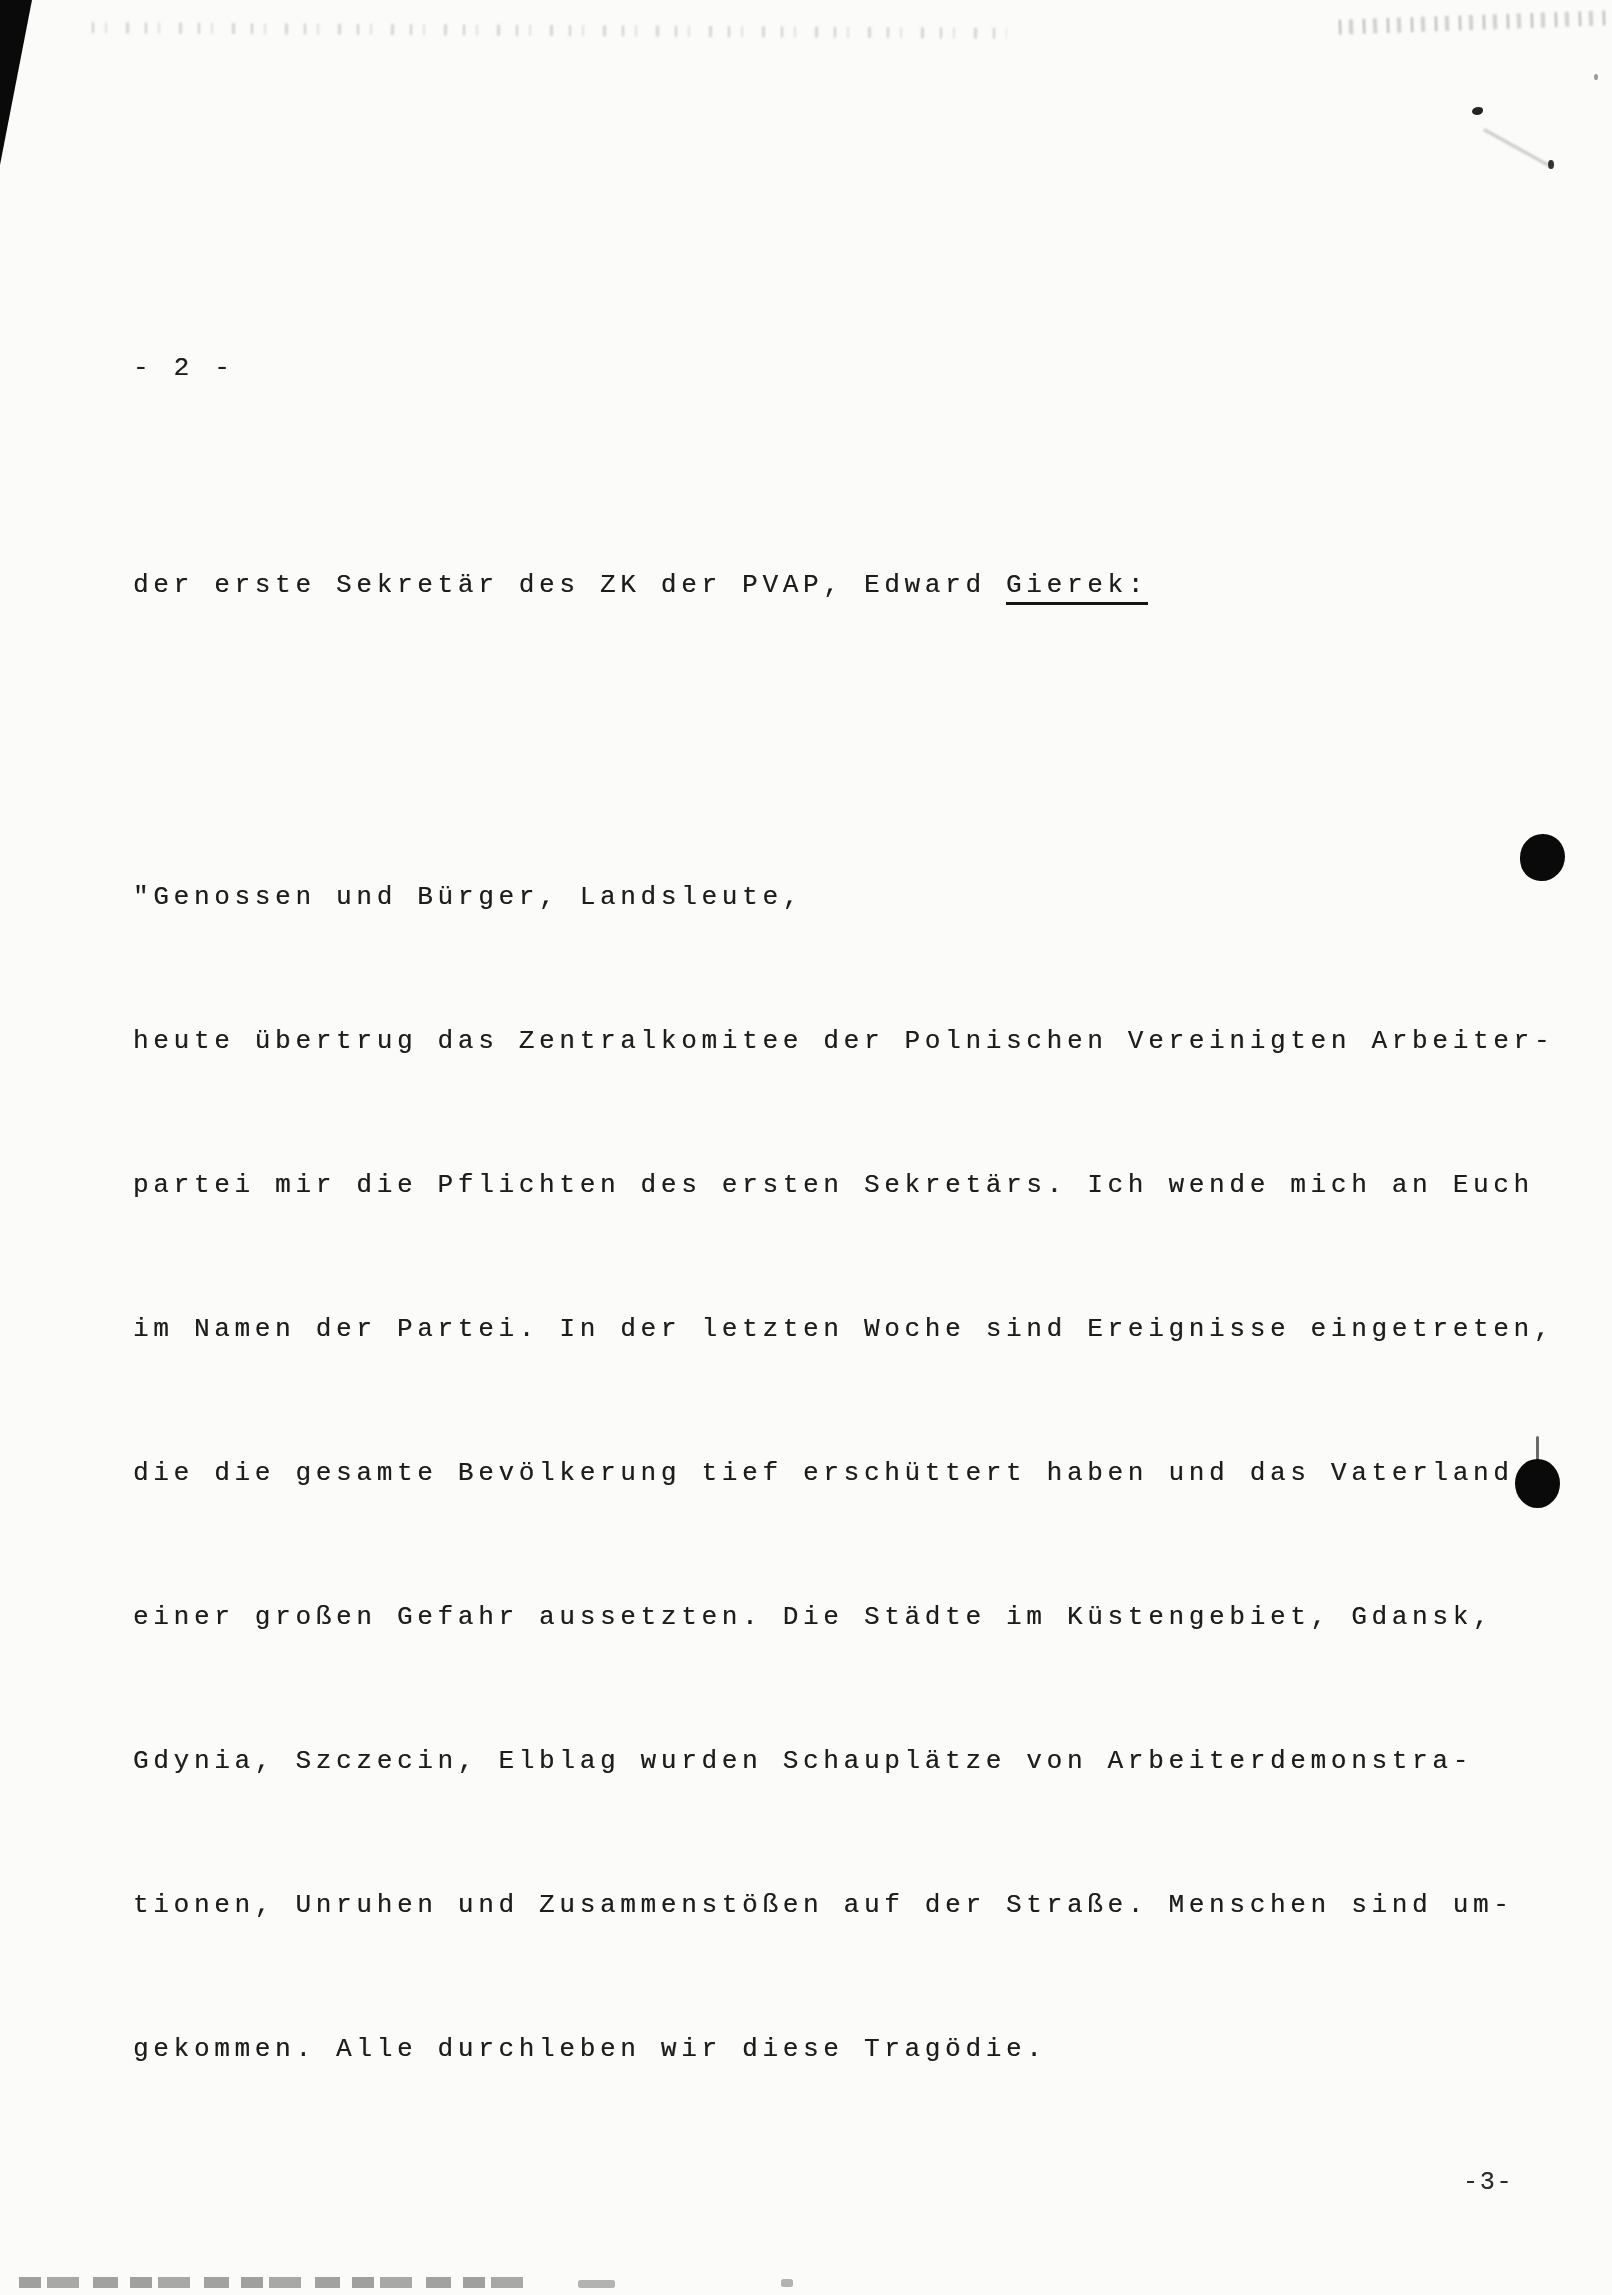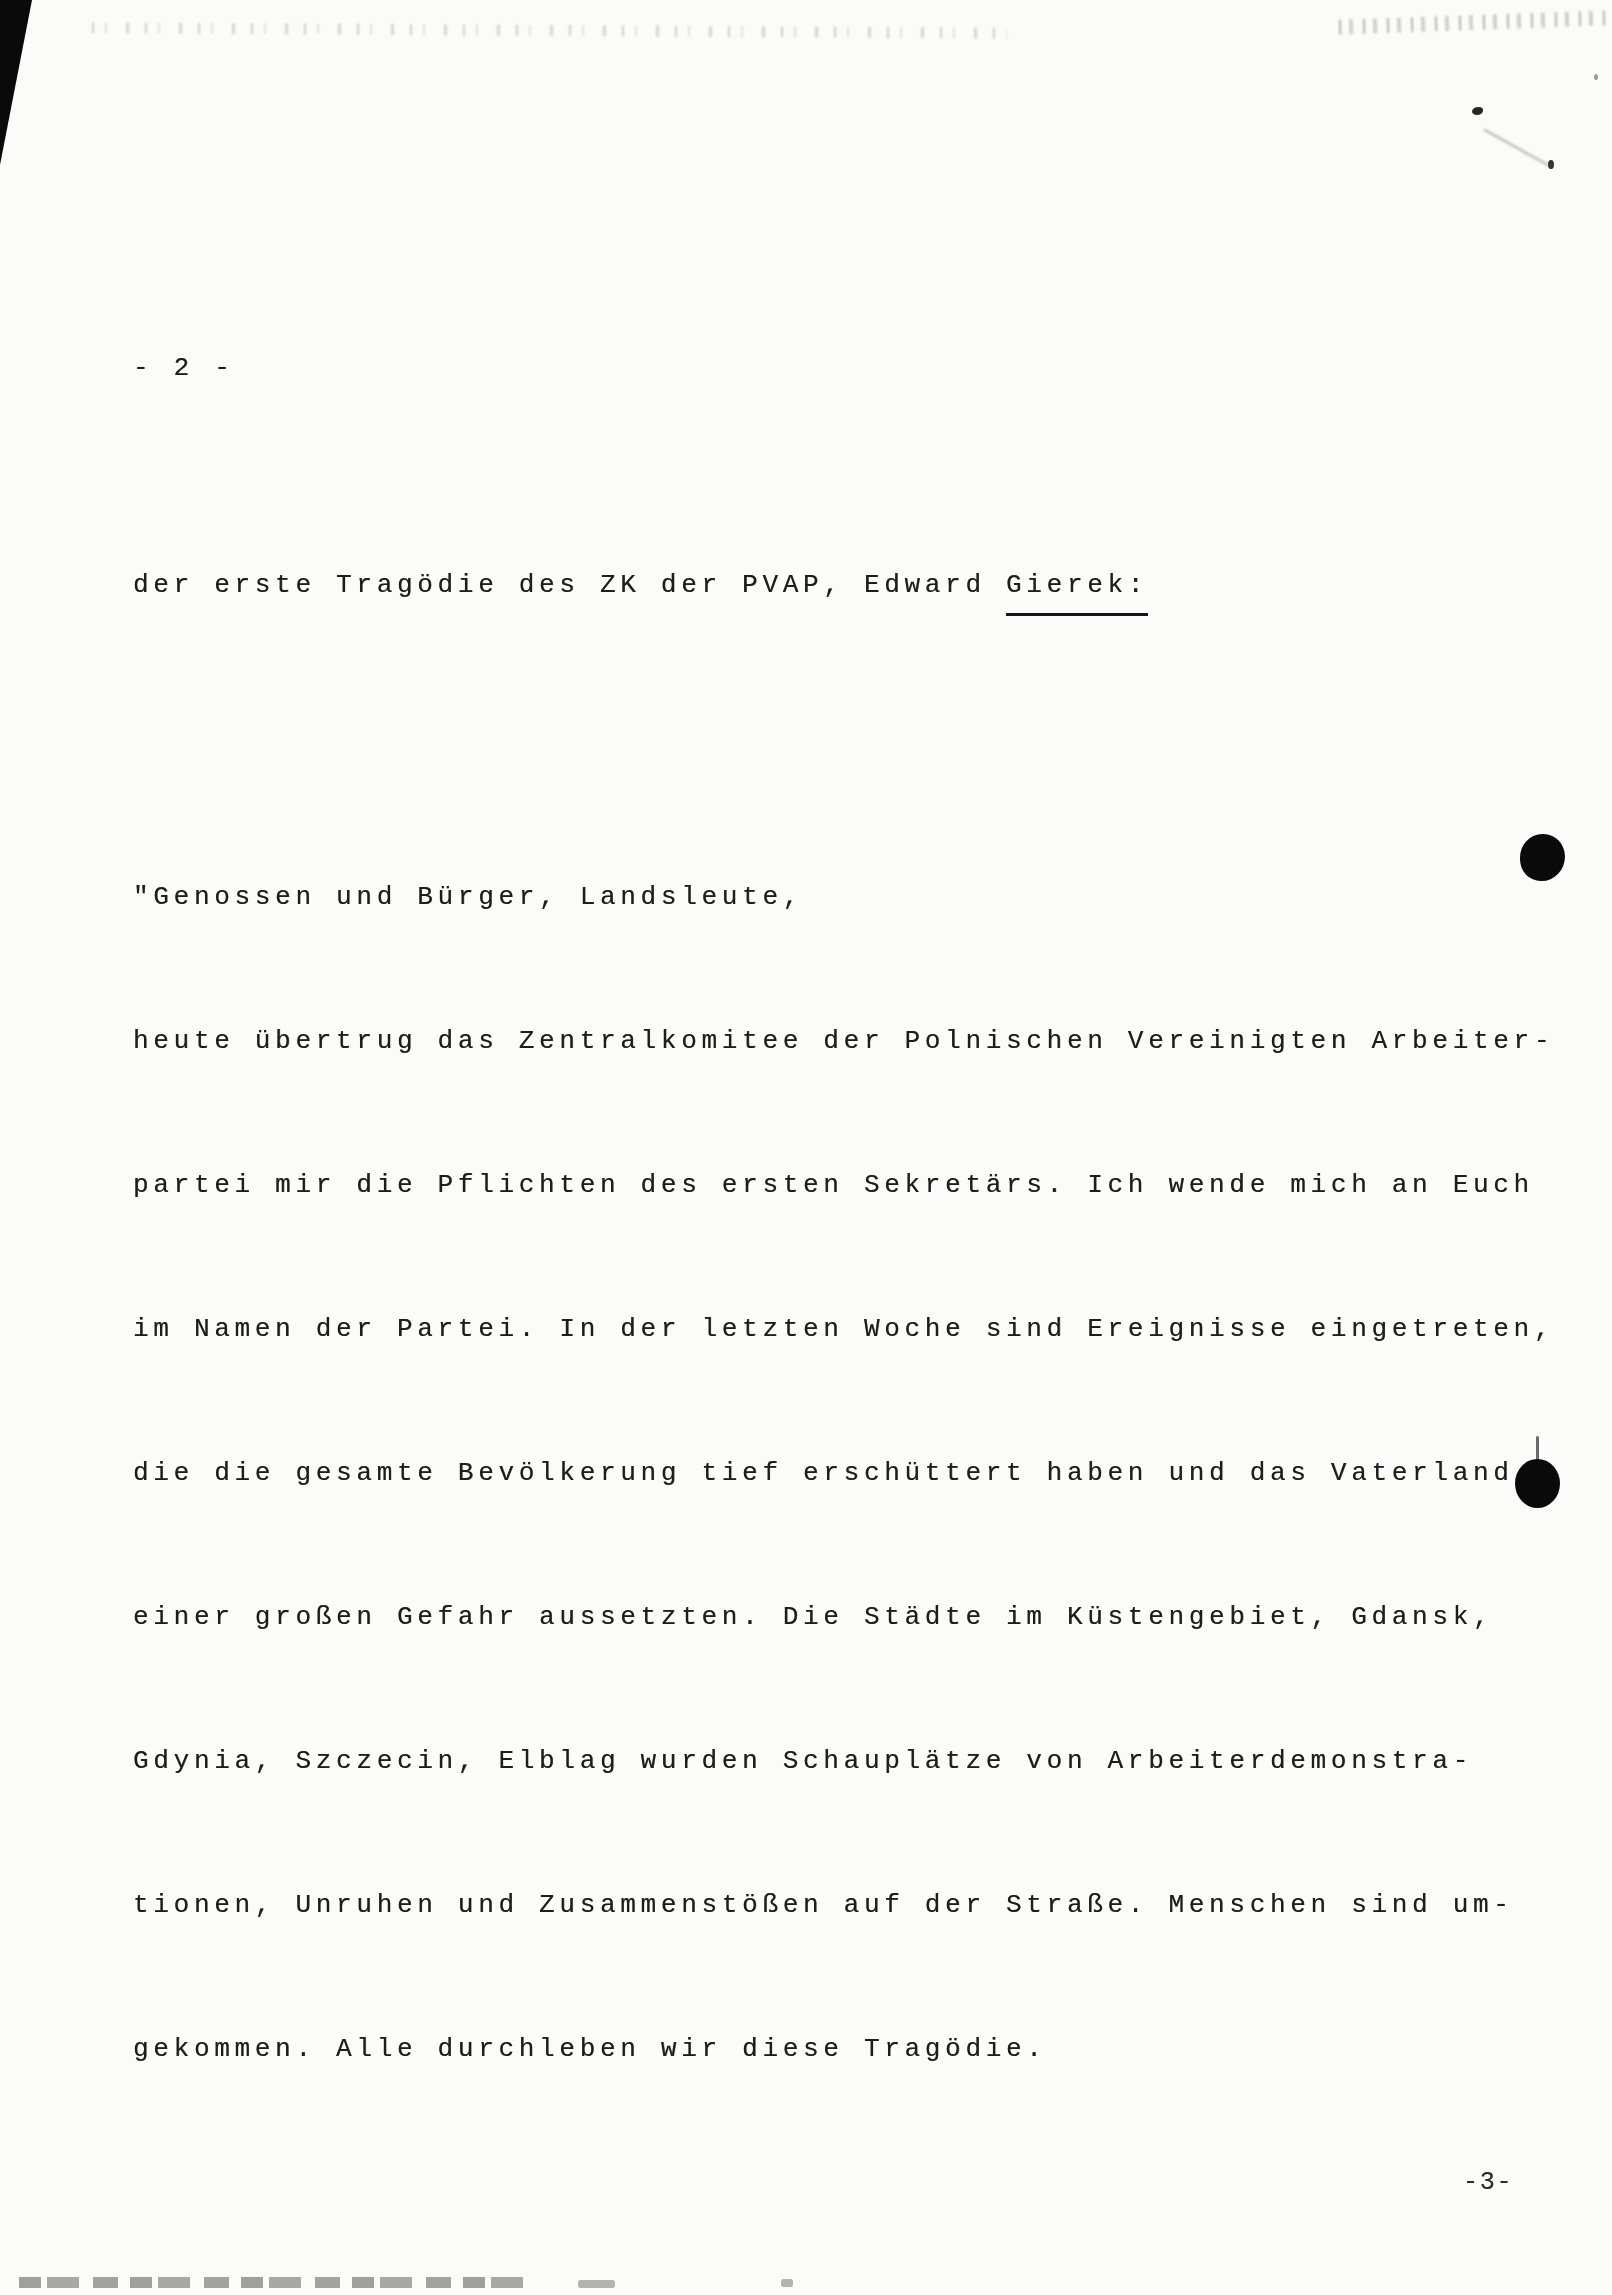--- a/index.html
+++ b/index.html
@@ -12,21 +12,21 @@
   
   .content{
     position:absolute;left:133px;top:200px;width:1481px;
     color:#1d1d1d;font-size:26px;line-height:48px;letter-spacing:4.7px;
     white-space:pre;
     text-shadow:0.3px 0.3px 0.4px rgba(25,25,25,0.55);
   }
   .line{min-height:48px;}
   .mt28{margin-top:23.5px;}
   .mt30{margin-top:25px;}
-  .u{border-bottom:3.4px solid #161616;padding-bottom:13px;}
+  .u{border-bottom:3.4px solid #161616;padding-bottom:2px;}
   .pagenum-bottom{
     position:absolute;left:1463px;top:2168px;
     color:#2b2b2b;font-size:25px;letter-spacing:1.7px;white-space:pre;
     text-shadow:0.3px 0.3px 0.4px rgba(25,25,25,0.5);
   }
   
   .corner-wedge{
     position:absolute;left:0;top:0;width:32px;height:165px;background:#0a0a0a;
     clip-path:polygon(0 0,100% 0,0 100%);
   }
@@ -82,21 +82,21 @@
   <div class="punch-dot dot-2"></div>
   <div class="dot-2-tail"></div>
   <div class="bottom-band"></div>
   <div class="speck bottom-speck-1"></div>
   <div class="speck bottom-speck-2"></div>
 
   <div class="content">
 
     <div class="line">- 2 -</div>
 
-    <div class="line heading mt30"><span>der erste Tragödie des ZK der PVAP, Edward </span><span class="u">Gierek:</span></div>
+    <div class="line heading mt30"><span>der erste Sekretär des ZK der PVAP, Edward </span><span class="u">Gierek:</span></div>
 
     <div class="para mt28">
       <div class="line">"Genossen und Bürger, Landsleute,</div>
       <div class="line">heute übertrug das Zentralkomitee der Polnischen Vereinigten Arbeiter-</div>
       <div class="line">partei mir die Pflichten des ersten Sekretärs. Ich wende mich an Euch</div>
       <div class="line">im Namen der Partei. In der letzten Woche sind Ereignisse eingetreten,</div>
       <div class="line">die die gesamte Bevölkerung tief erschüttert haben und das Vaterland</div>
       <div class="line">einer großen Gefahr aussetzten. Die Städte im Küstengebiet, Gdansk,</div>
       <div class="line">Gdynia, Szczecin, Elblag wurden Schauplätze von Arbeiterdemonstra-</div>
       <div class="line">tionen, Unruhen und Zusammenstößen auf der Straße. Menschen sind um-</div>

